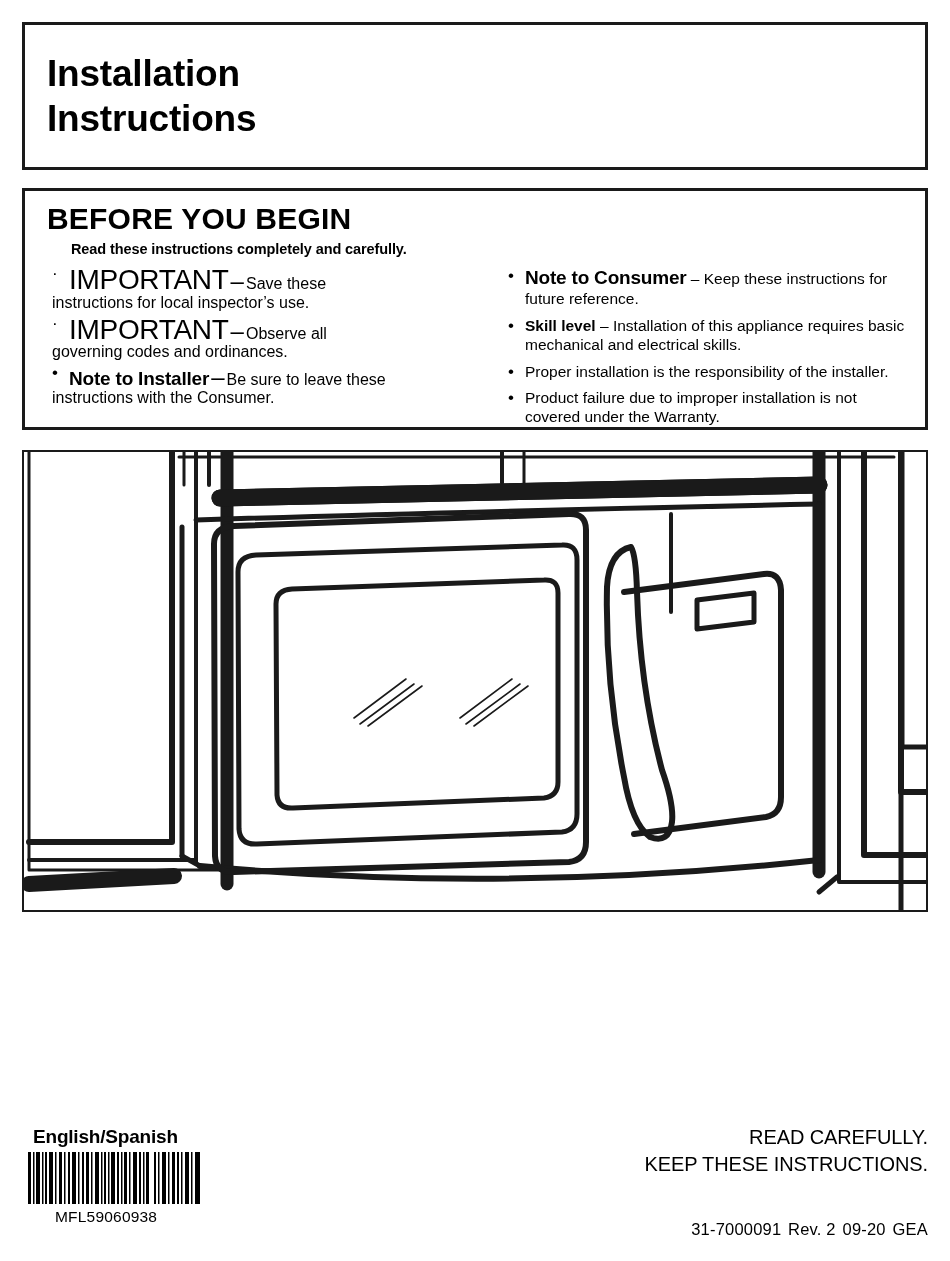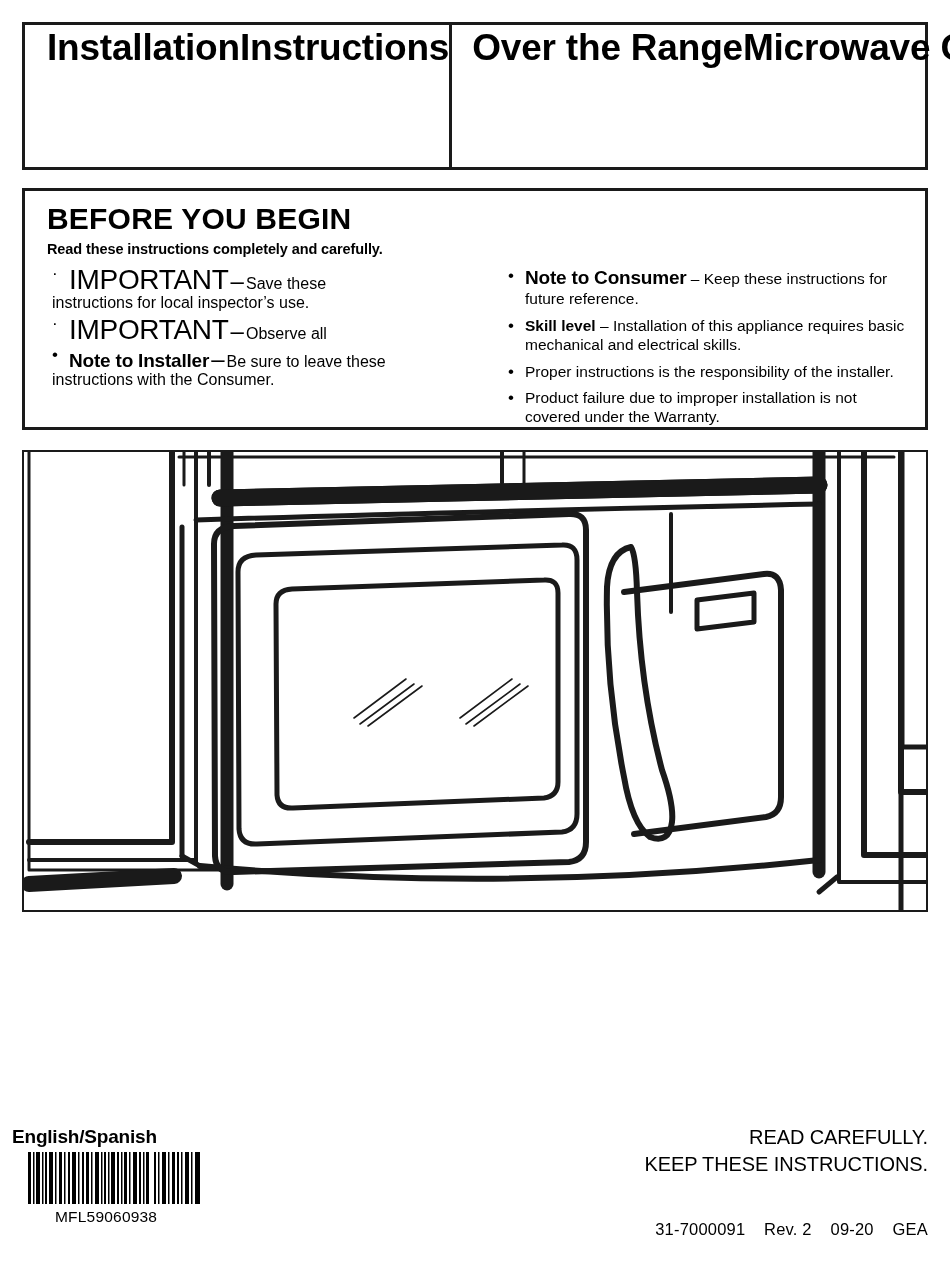--- a/index.html
+++ b/index.html
@@ -24,21 +24,21 @@
     left: 22px;
     top: 22px;
     width: 906px;
     height: 148px;
     border: 3px solid #1a1a1a;
     display: flex;
   }
   .header-cell {
     position: relative;
     display: flex;
-    flex-direction: row;
+    flex-direction: column;
     justify-content: center;
     padding-left: 22px;
   }
   .header-cell.left { width: 464px; }
   .header-cell.right {
     flex: 1;
     border-left: 3px solid #1a1a1a;
     padding-left: 20px;
   }
   .header-line {
@@ -63,20 +63,21 @@
     font-size: 30px;
     font-weight: bold;
     letter-spacing: 0.2px;
     line-height: 1.08;
   }
   .begin-sub {
     font-size: 14.5px;
     font-weight: bold;
     margin-top: 6px;
     letter-spacing: -0.1px;
+    margin-left: 24px;
   }
   .begin-cols {
     display: flex;
     margin-top: 8px;
   }
   .col-left { width: 448px; padding-right: 8px; }
   .col-right { flex: 1; padding-left: 10px; padding-top: 2px; }
 
   ul.blist { list-style: none; }
   ul.blist > li {
@@ -163,21 +164,21 @@
     height: 462px;
     border: 2px solid #1a1a1a;
     overflow: hidden;
     background: #fff;
   }
   .illus-box svg { display: block; }
 
   
   .foot-lang {
     position: absolute;
-    left: 12px;
+    left: 33px;
     top: 1126px;
     font-size: 19px;
     font-weight: bold;
     letter-spacing: -0.2px;
   }
   .barcode {
     position: absolute;
     left: 26px;
     top: 1152px;
     width: 180px;
@@ -202,36 +203,32 @@
     letter-spacing: -0.1px;
   }
   .foot-code {
     position: absolute;
     right: 22px;
     top: 1220px;
     text-align: right;
     font-size: 16.5px;
     letter-spacing: 0.2px;
   }
-  .foot-code span { margin-left: 14px; }
+  .foot-code span { margin-left: 2px; }
   .foot-code span:first-child { margin-left: 1px; }
 </style>
 </head>
 <body>
 
 <div class="page">
 
   <div class="header-box">
     <div class="header-cell left">
       <div class="header-line">Installation</div>
       <div class="header-line">Instructions</div>
-    </div>
-    <div class="header-cell right">
-      <div class="header-line">Over the Range</div>
-      <div class="header-line">Microwave Oven</div>
     </div>
   </div>
 
   <div class="begin-box">
     <div class="begin-title">BEFORE YOU BEGIN</div>
     <div class="begin-sub">Read these instructions completely and carefully.</div>
 
     <div class="begin-cols">
 
       <div class="col-left">
@@ -242,20 +239,21 @@
             <span class="imp-item">
               <span class="imp-word">IMPORTANT</span><span class="imp-dash">–</span><span class="imp-tail">Save these</span>
               <span class="imp-second">instructions for local inspector’s use.</span>
             </span>
           </li>
 
           <li class="li-imp">
             <span class="bullet">·</span>
             <span class="imp-item">
               <span class="imp-word">IMPORTANT</span><span class="imp-dash">–</span><span class="imp-tail">Observe all</span>
+              <span class="imp-second">governing codes and ordinances.</span>
             </span>
           </li>
 
           <li class="li-note">
             <span class="bullet">•</span>
             <span class="imp-item">
               <span class="note-inst-head">Note to Installer</span><span class="imp-dash">–</span><span class="note-inst-tail">Be sure to leave these</span>
               <span class="note-inst-second">instructions with the Consumer.</span>
             </span>
           </li>
@@ -274,21 +272,21 @@
 
         <div class="rc-item">
           <span class="bullet">•</span>
           <span class="rc-strong">Skill level</span>
           <span>–</span>
           <span>Installation of this appliance requires basic mechanical and electrical skills.</span>
         </div>
 
         <div class="rc-item">
           <span class="bullet">•</span>
-          <span>Proper instructions is the responsibility of the installer.</span>
+          <span>Proper installation is the responsibility of the installer.</span>
         </div>
 
         <div class="rc-item">
           <span class="bullet">•</span>
           <span>Product failure due to improper installation is not covered under the Warranty.</span>
         </div>
 
       </div>
     </div>
   </div>

